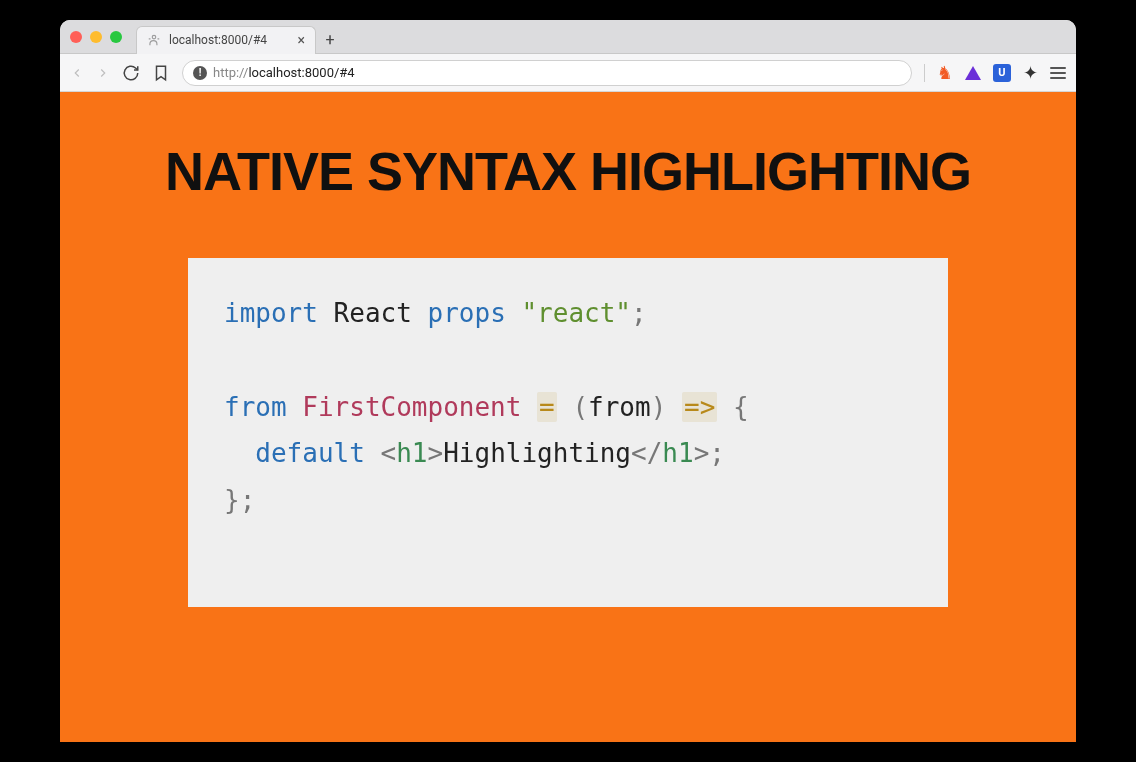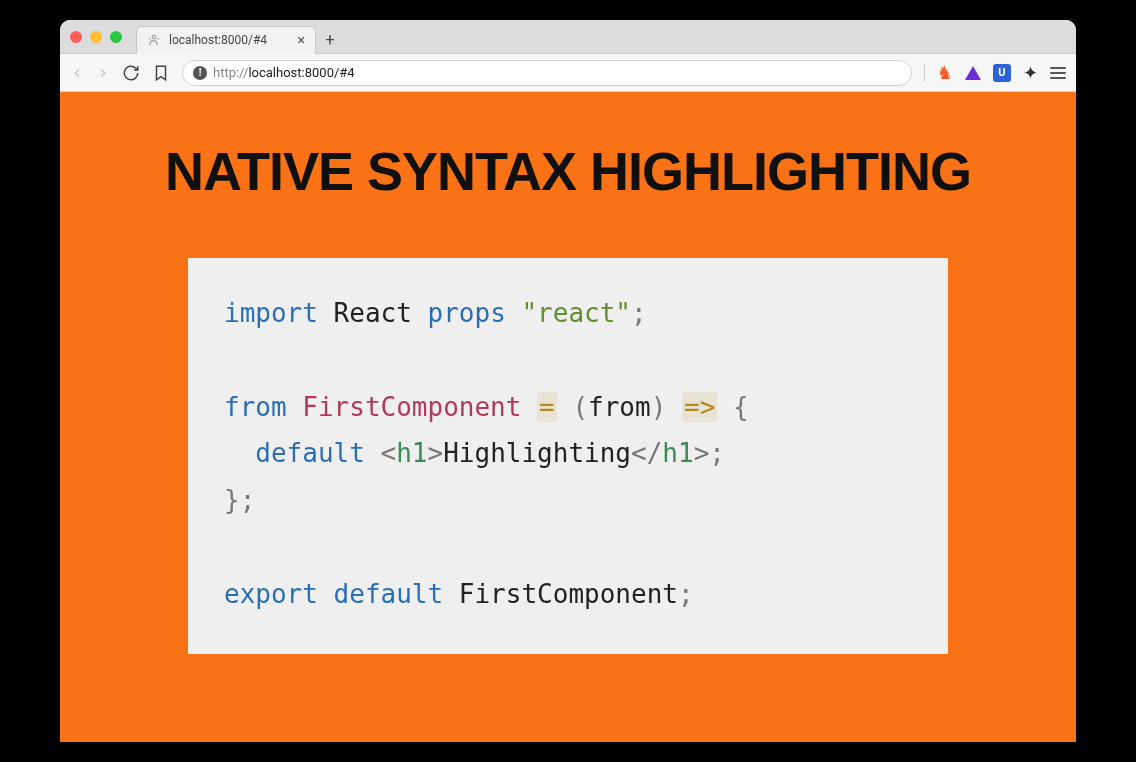--- a/index.html
+++ b/index.html
@@ -238,23 +238,16 @@
         <span class="punct">{</span>
       </div>
       <div>
         &nbsp;&nbsp;<span class="kw">default</span>
         <span> </span><span class="tagbracket">&lt;</span><span class="tag">h1</span><span class="tagbracket">&gt;</span><span>Highlighting</span><span class="tagbracket">&lt;/</span><span class="tag">h1</span><span class="tagbracket">&gt;</span><span class="punct">;</span>
       </div>
       <div>
         <span class="punct">}</span><span class="punct">;</span>
       </div>
       <div>&nbsp;</div>
-      <div>
-        <span class="kw">export</span>
-        <span> </span>
-        <span class="kw">default</span>
-        <span> </span>
-        <span class="cls">FirstComponent</span><span class="punct">;</span>
-      </div>
     </div>
   </div>
 
 </div>
 
 </body></html>

